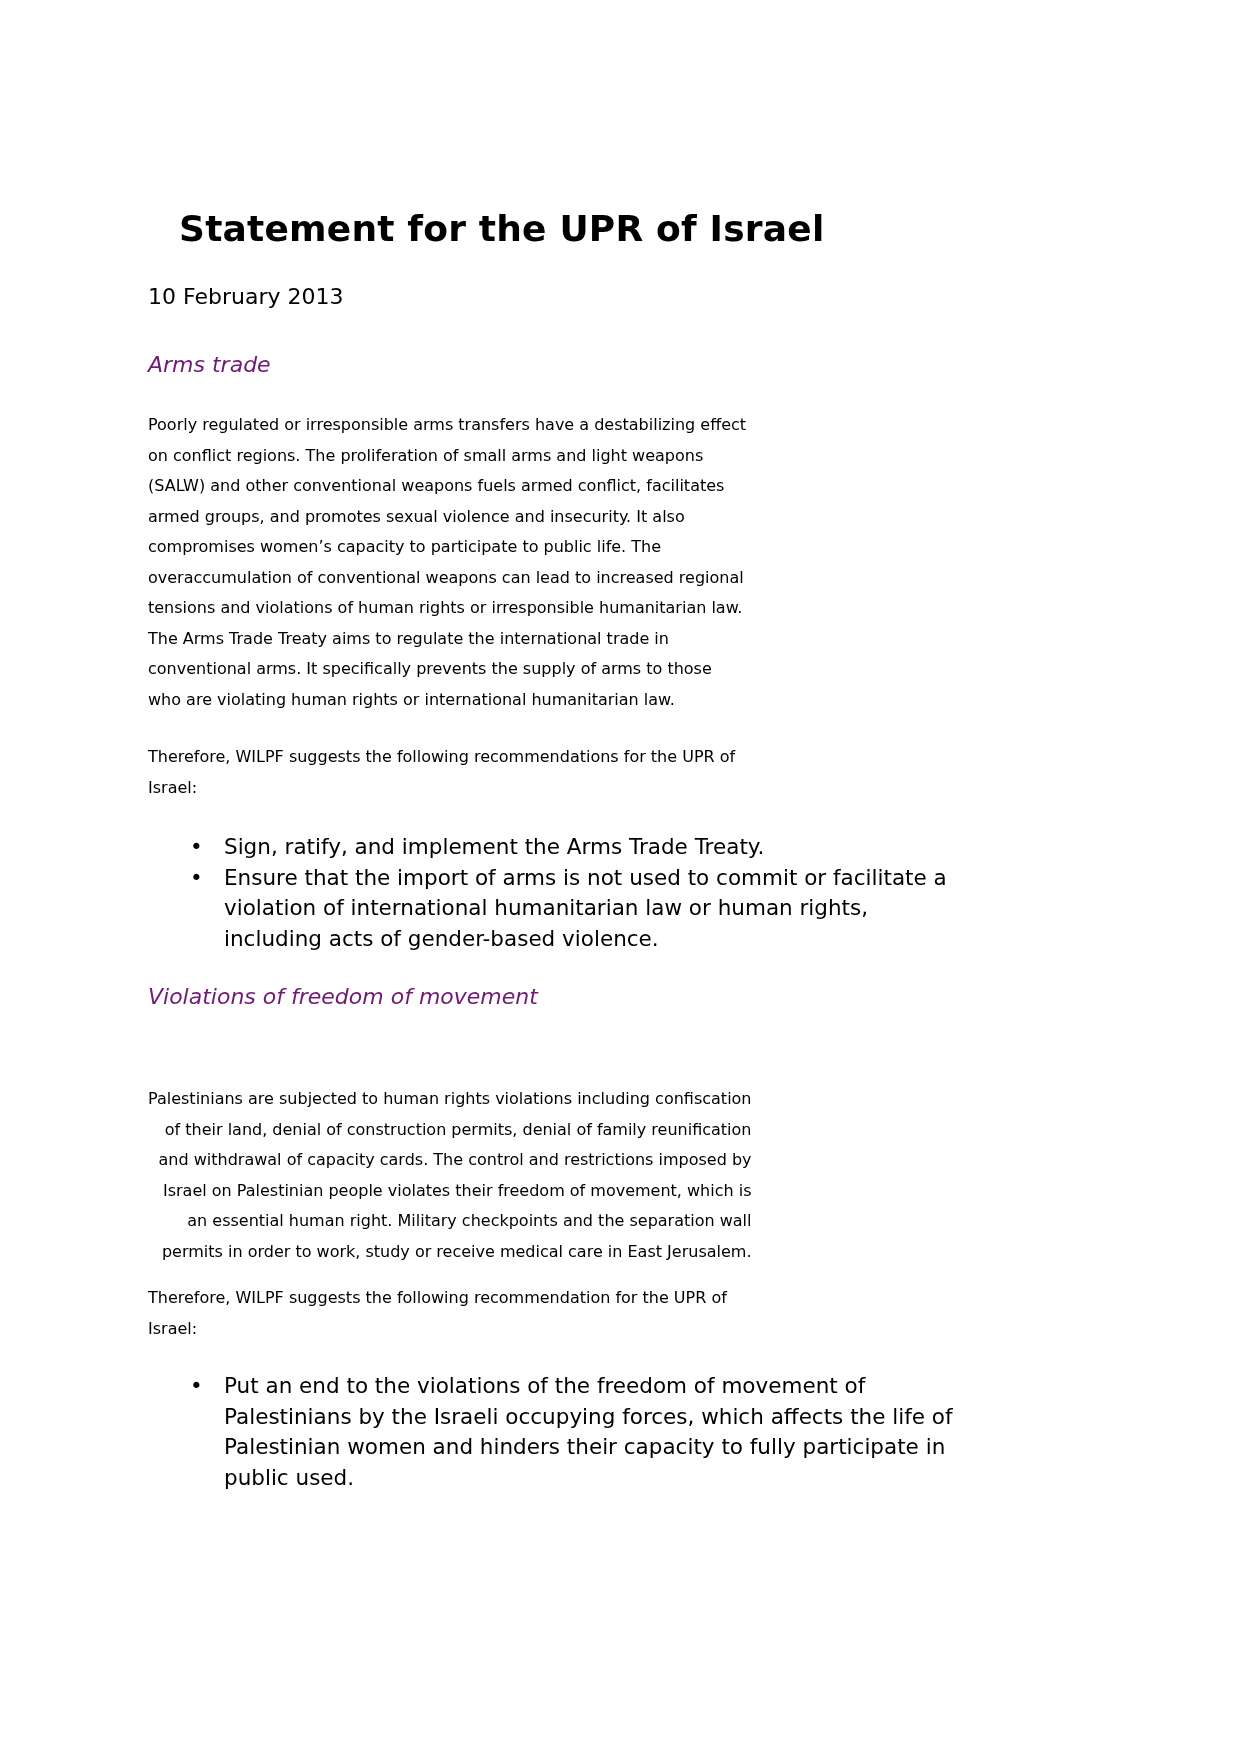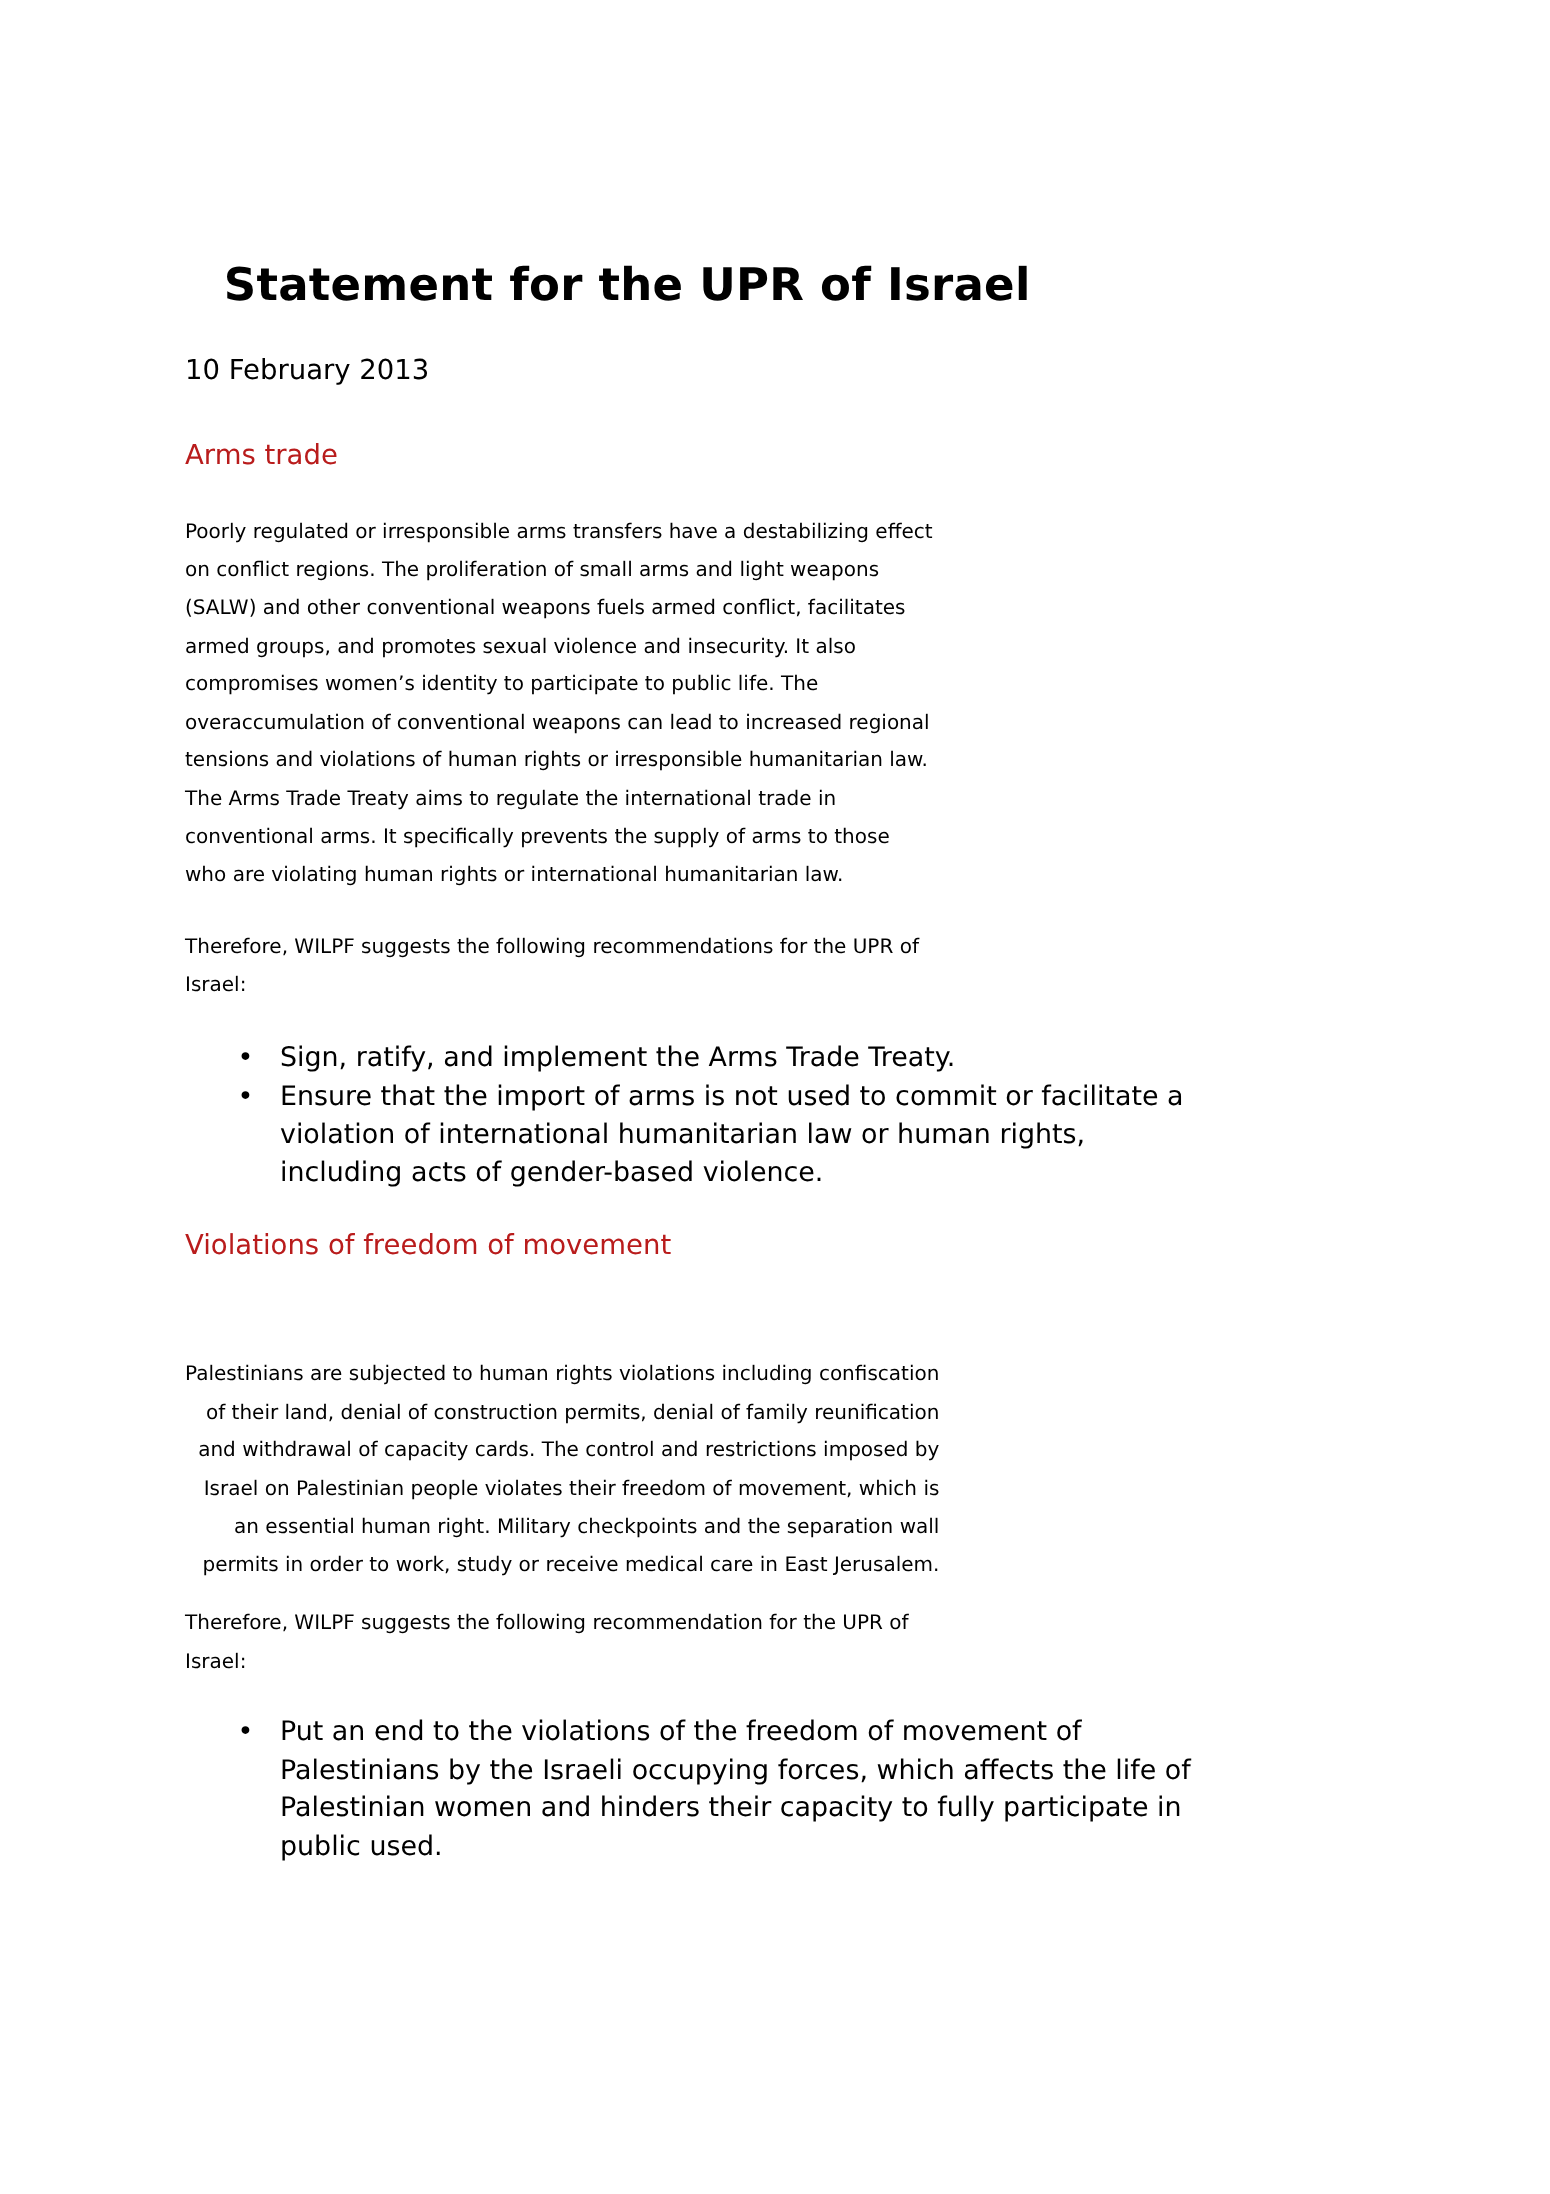--- a/index.html
+++ b/index.html
@@ -1,21 +1,21 @@
 <!DOCTYPE html>
 <html><head>
 <meta charset="utf-8">
 <style>
   html,body{margin:0;padding:0;background:#ffffff;}
   body{width:1240px;height:1755px;position:relative;overflow:hidden;
        font-family:"DejaVu Sans","Liberation Sans",sans-serif;color:#000;}
   .abs{position:absolute;left:148px;white-space:nowrap;}
   .title{font-weight:bold;font-size:36px;top:208px;letter-spacing:0.2px;margin-left:31px;}
   .date{font-size:22px;top:284px;}
-  .h2{font-size:22px;color:#b91c1c;}
+  .h2{font-size:22px;color:#701a75;font-style:italic;}
   .para{font-size:16px;line-height:30.5px;}
   .para .ln{display:block;white-space:nowrap;}
   ul.bul{position:absolute;left:148px;margin:0;padding:0;list-style:none;font-size:21.5px;line-height:30.5px;}
   ul.bul li{position:relative;padding-left:76px;}
   ul.bul li .dot{position:absolute;left:42px;top:0;}
   ul.bul li .ln{display:block;white-space:nowrap;}
 </style>
 </head>
 <body>
 
@@ -23,21 +23,21 @@
   <div class="abs title">Statement for the UPR of Israel</div>
   <div class="abs date">10 February 2013</div>
 
   <div class="abs h2" style="top:352px;">Arms trade</div>
 
   <div class="abs para" style="top:410px;">
     <span class="ln">Poorly regulated or irresponsible arms transfers have a destabilizing effect</span>
     <span class="ln">on conflict regions. The proliferation of small arms and light weapons</span>
     <span class="ln">(SALW) and other conventional weapons fuels armed conflict, facilitates</span>
     <span class="ln">armed groups, and promotes sexual violence and insecurity. It also</span>
-    <span class="ln">compromises women’s identity to participate to public life. The</span>
+    <span class="ln">compromises women’s capacity to participate to public life. The</span>
     <span class="ln">overaccumulation of conventional weapons can lead to increased regional</span>
     <span class="ln">tensions and violations of human rights or irresponsible humanitarian law.</span>
     <span class="ln">The Arms Trade Treaty aims to regulate the international trade in</span>
     <span class="ln">conventional arms. It specifically prevents the supply of arms to those</span>
     <span class="ln">who are violating human rights or international humanitarian law.</span>
   </div>
 
   <div class="abs para" style="top:742px;">
     <span class="ln">Therefore, WILPF suggests the following recommendations for the UPR of</span>
     <span class="ln">Israel:</span>

